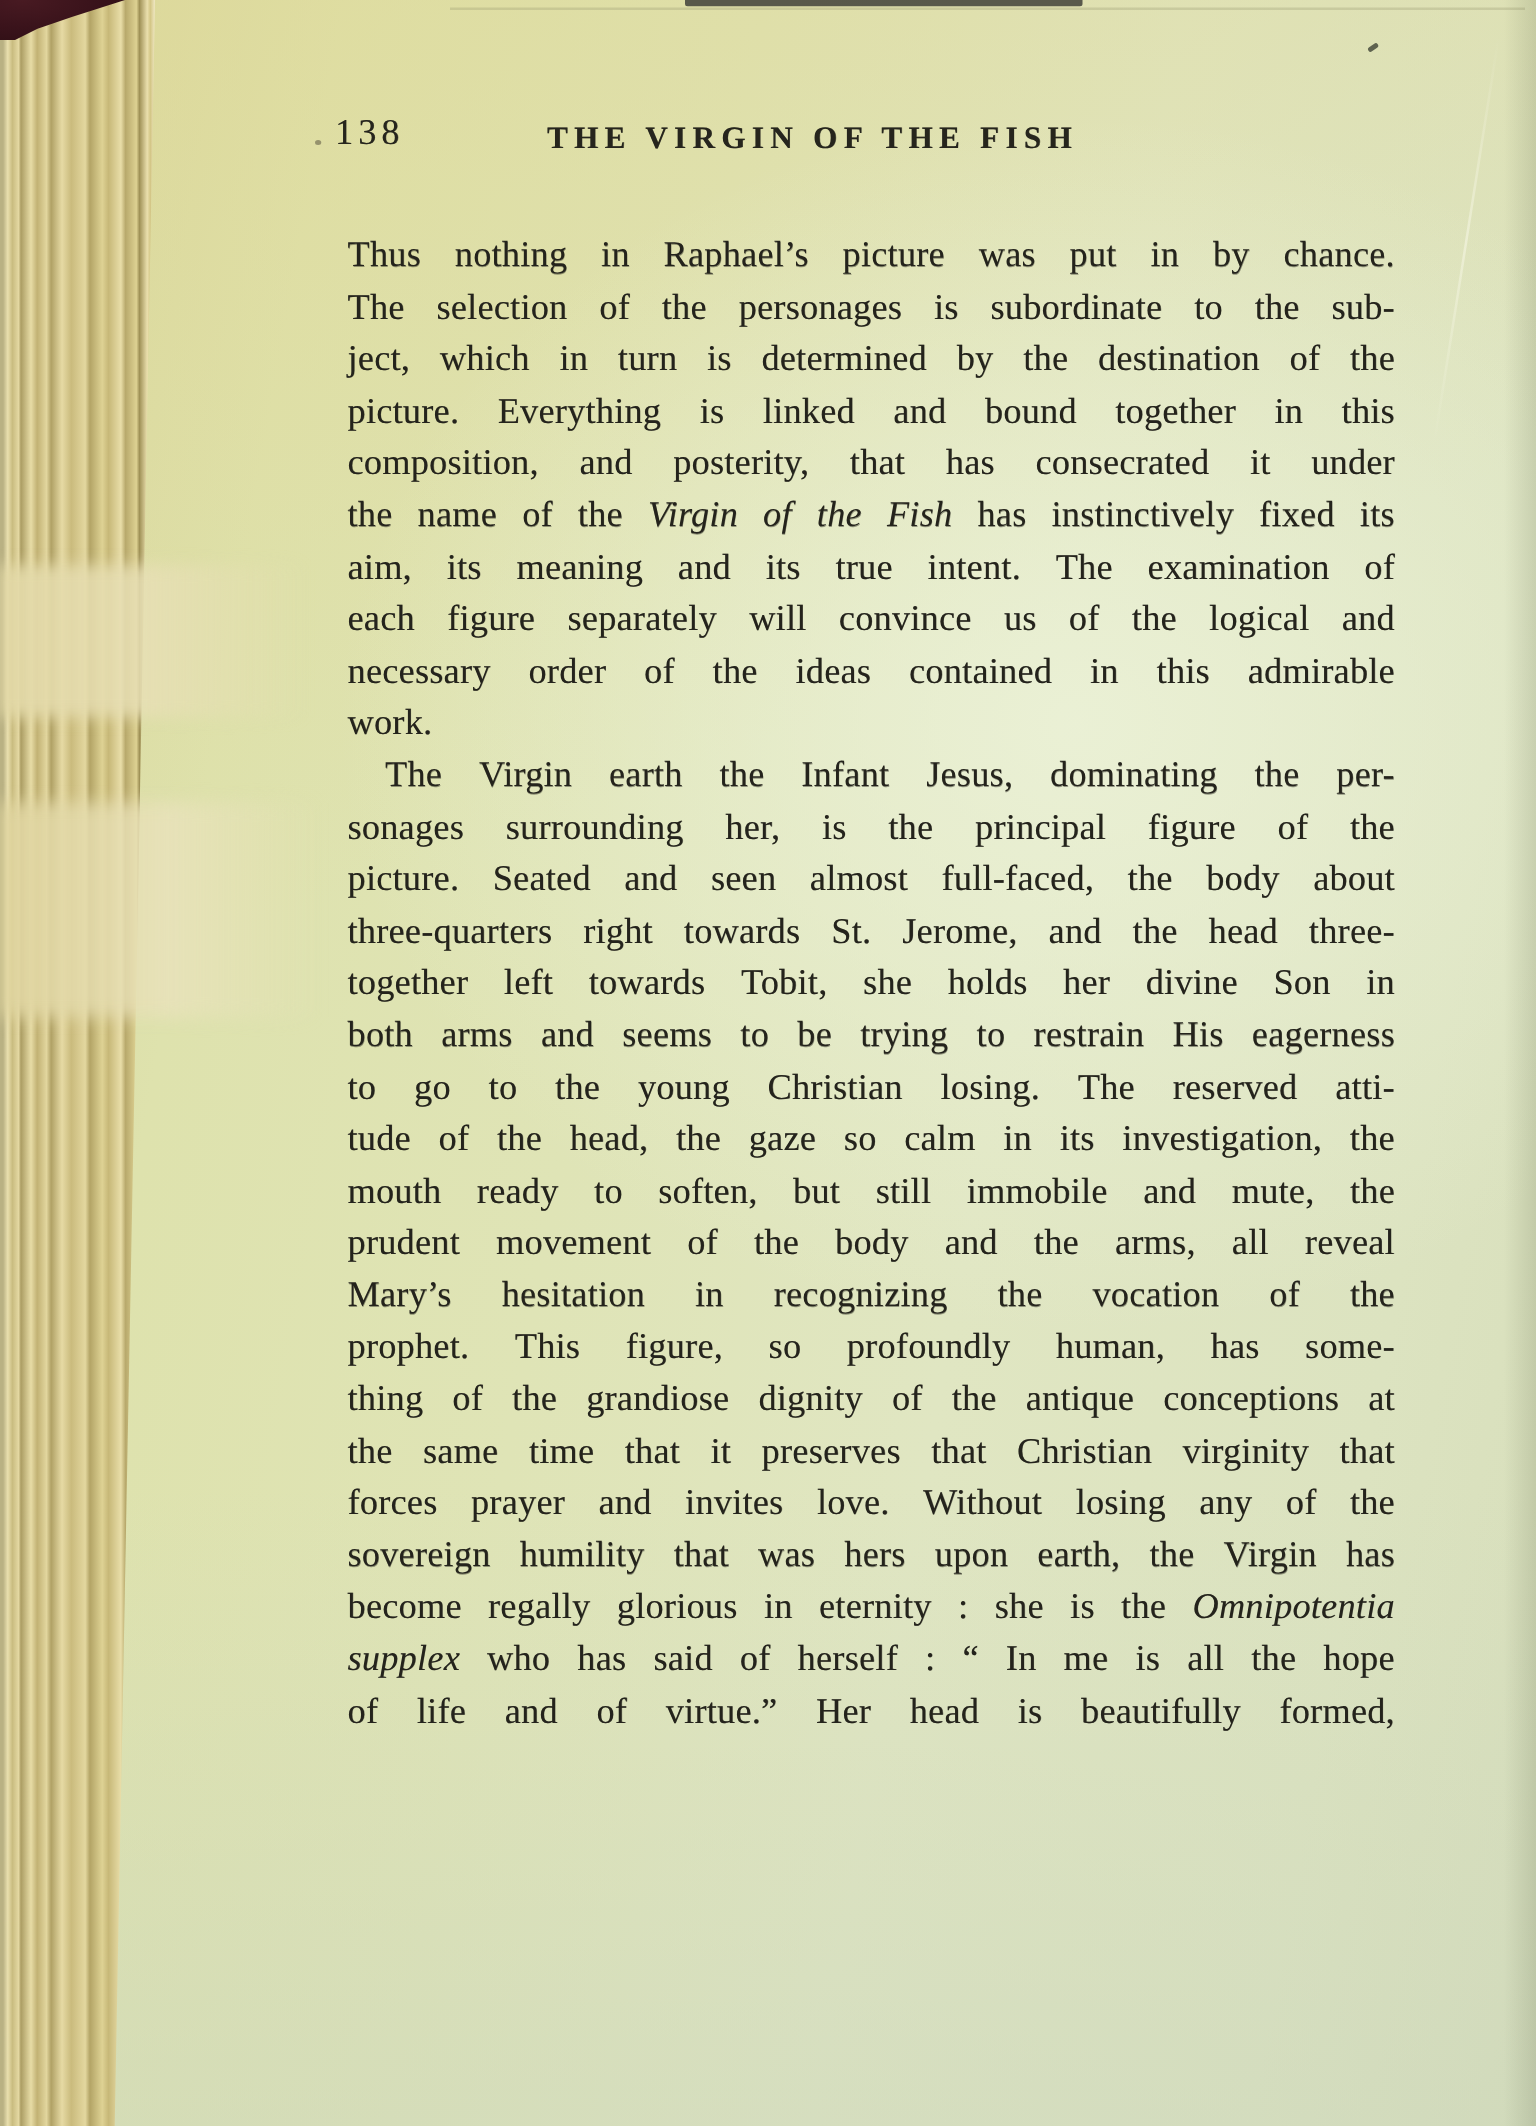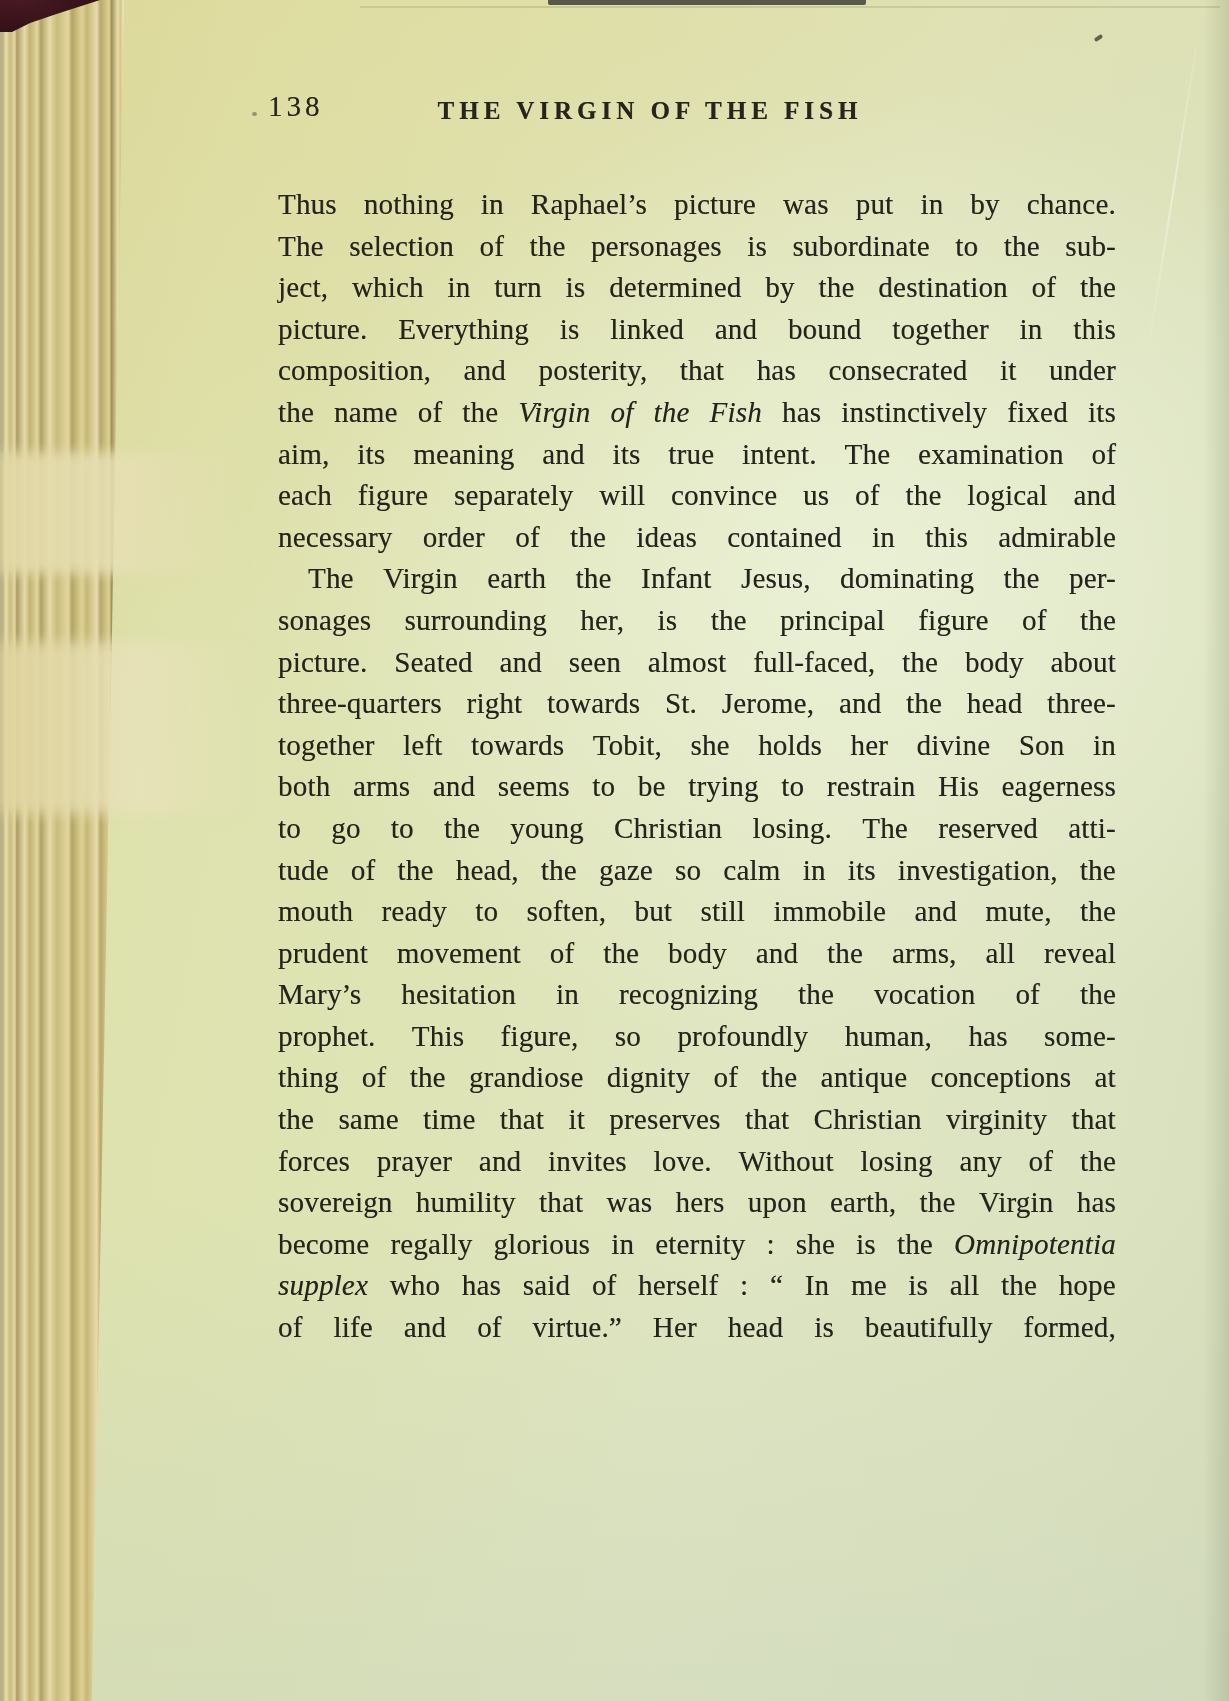--- a/index.html
+++ b/index.html
@@ -223,20 +223,21 @@
       <span>necessary</span>
       <span>order</span>
       <span>of</span>
       <span>the</span>
       <span>ideas</span>
       <span>contained</span>
       <span>in</span>
       <span>this</span>
       <span>admirable</span>
     </div>
+    <div class="line"><span>work.</span></div>
     <div class="line j ind">
       <span>The</span>
       <span>Virgin</span>
       <span>earth</span>
       <span>the</span>
       <span>Infant</span>
       <span>Jesus,</span>
       <span>dominating</span>
       <span>the</span>
       <span>per-</span>

